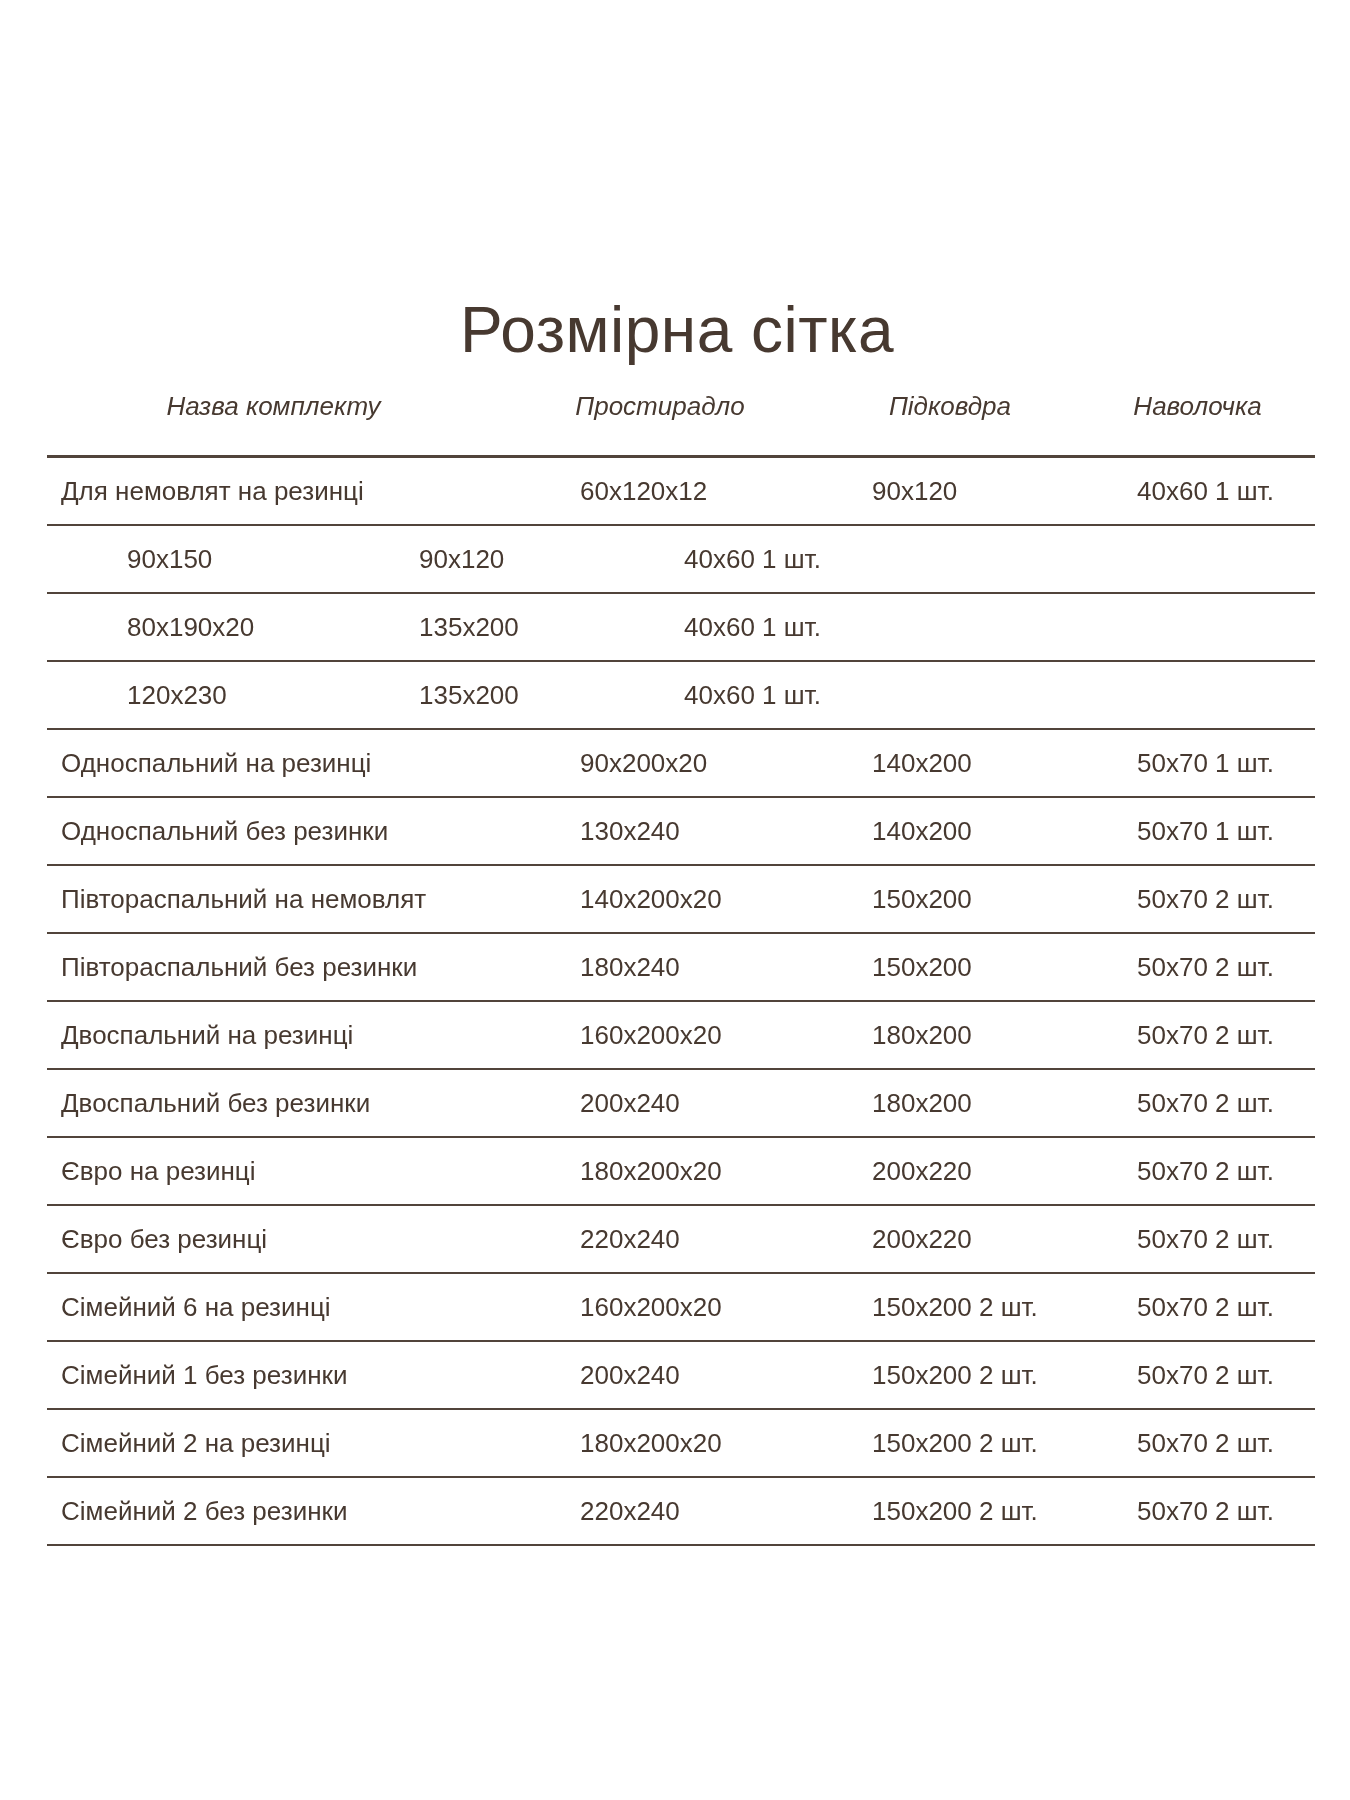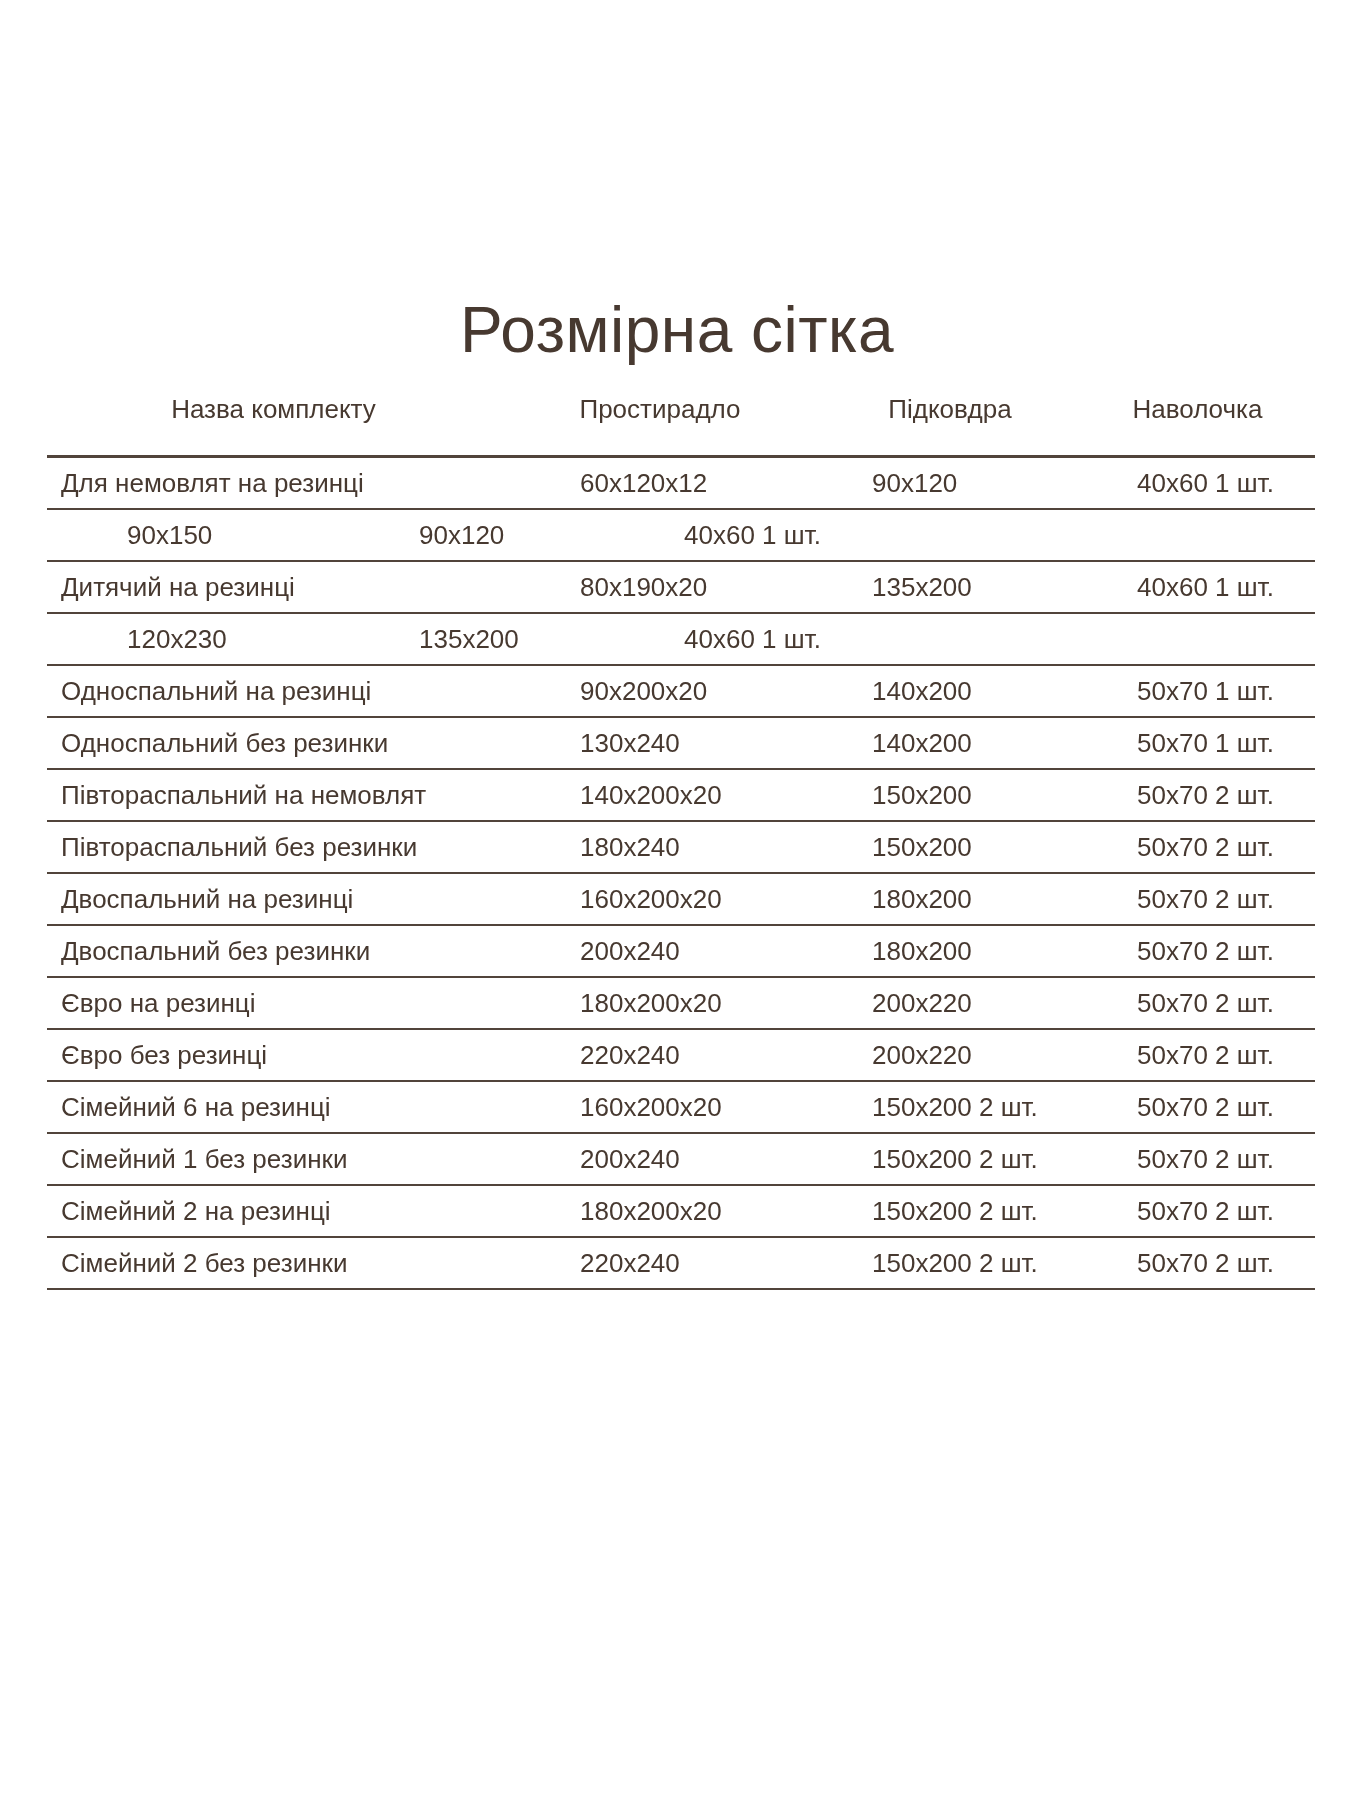--- a/index.html
+++ b/index.html
@@ -34,28 +34,28 @@
   }
   .size-table {
     position: absolute;
     left: 47px;
     top: 392px;
     width: 1268px;
   }
   .hrow {
     display: flex;
     height: 66px;
-    align-items: flex-end;
     box-sizing: border-box;
-    padding-bottom: 31px;
+    padding-bottom: 4px;
     border-bottom: 3px solid var(--line-color, #51443b);
+    font-style: italic;
   }
   .row {
     display: flex;
-    height: 52px;
+    height: 68px;
     align-items: center;
     box-sizing: border-box;
     border-bottom: 2px solid var(--line-color, #51443b);
   }
   .cell {
     box-sizing: border-box;
     font-size: 26px;
     line-height: 1.1;
     white-space: nowrap;
     overflow: hidden;
@@ -90,21 +90,20 @@
     <div class="cell c4">40х60 1 шт.</div>
   </div>
 
   <div class="row">
     <div class="cell c2">90х150</div>
     <div class="cell c3">90х120</div>
     <div class="cell c4">40х60 1 шт.</div>
   </div>
 
   <div class="row">
-    <div class="cell c1">Дитячий на резинці</div>
     <div class="cell c2">80х190х20</div>
     <div class="cell c3">135х200</div>
     <div class="cell c4">40х60 1 шт.</div>
   </div>
 
   <div class="row">
     <div class="cell c2">120х230</div>
     <div class="cell c3">135х200</div>
     <div class="cell c4">40х60 1 шт.</div>
   </div>

